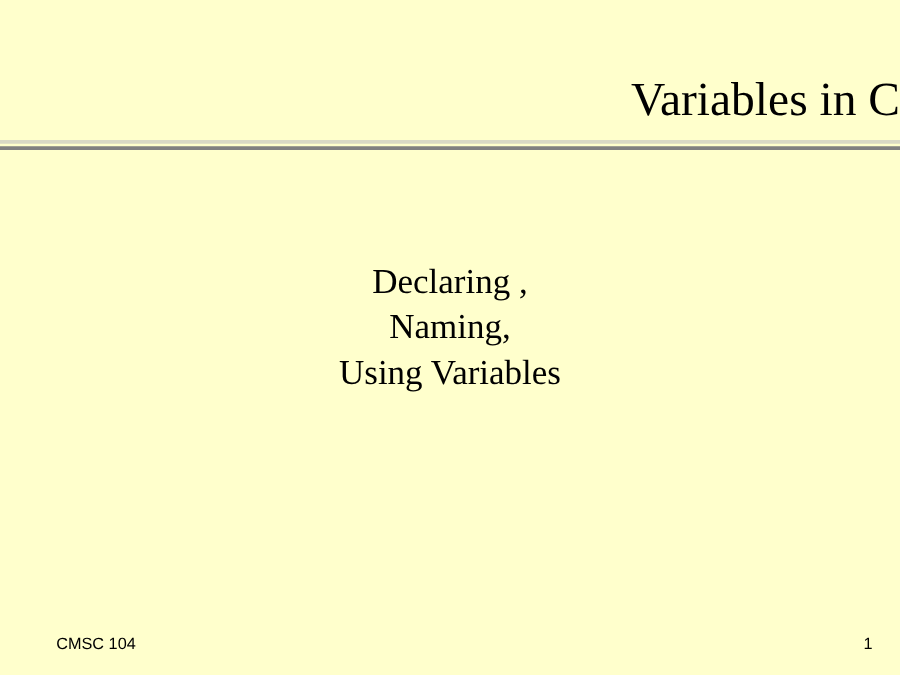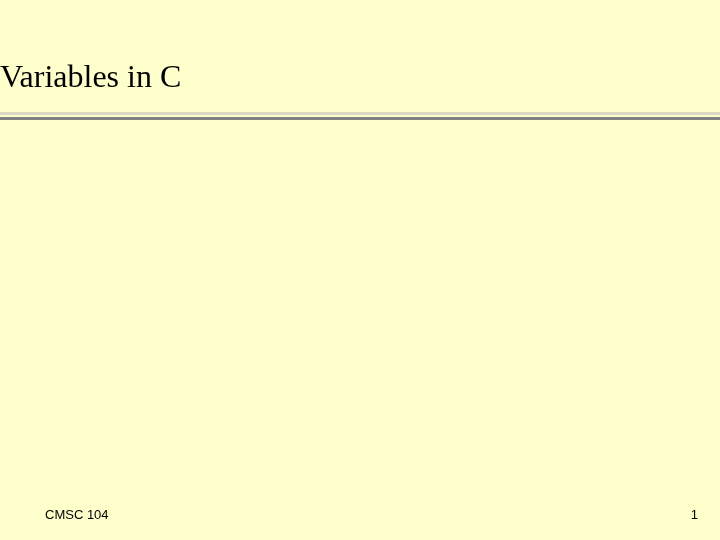--- a/index.html
+++ b/index.html
@@ -12,22 +12,22 @@
   .slide {
     width: 720px;
     height: 540px;
     position: relative;
   }
   .title {
     position: absolute;
     top: 58px;
     left: 0;
     width: 100%;
-    text-align: left;
-    font-size: 32px;
+    text-align: right;
+    font-size: 38px;
     font-weight: 400;
     color: #000;
     font-family: "Times New Roman", Times, serif;
   }
   .rule-group {
     position: absolute;
     top: 112px;
     left: 0;
     width: 100%;
   }
@@ -74,16 +74,21 @@
 <body>
 
 <div class="slide">
   <div class="title">Variables in C</div>
 
   <div class="rule-group">
     <div class="rule-light"></div>
     <div class="rule-dark"></div>
   </div>
 
+  <div class="subtitle">
+    <span class="line">Declaring ,</span>
+    <span class="line">Naming,</span>
+    <span class="line">Using Variables</span>
+  </div>
 
   <div class="footer-left">CMSC 104</div>
   <div class="footer-right">1</div>
 </div>
 
 </body></html>

